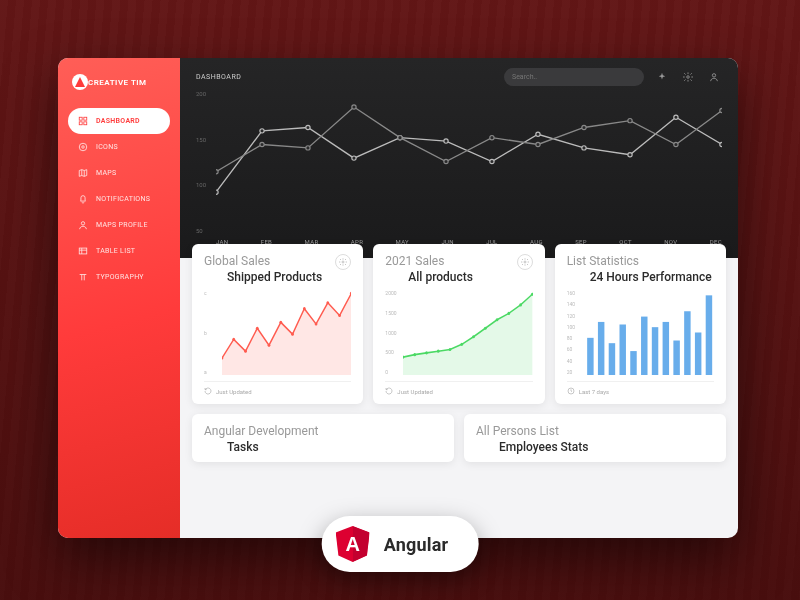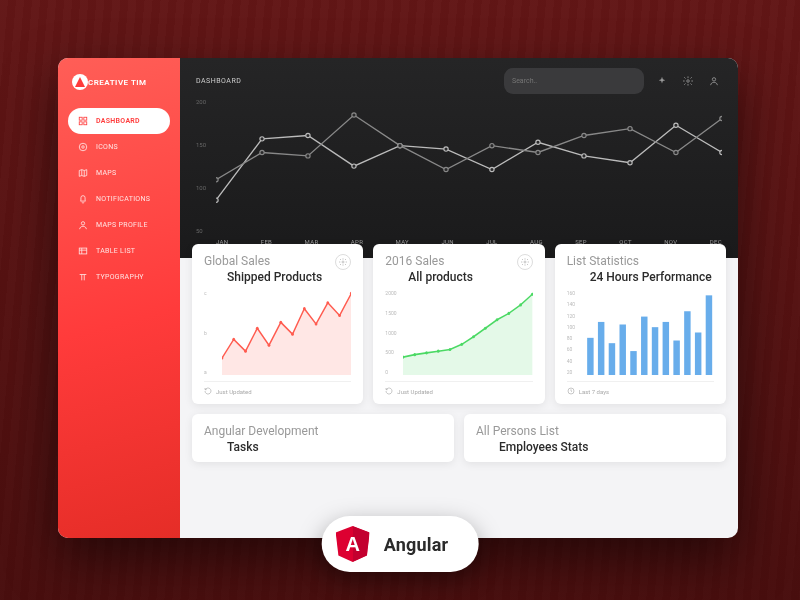--- a/index.html
+++ b/index.html
@@ -11,21 +11,21 @@
 .brand-logo::after{content:"";position:absolute;inset:3px;background:#ff3b3b;clip-path:polygon(50% 0,100% 100%,0 100%);}
 .nav-item { display:flex; align-items:center; gap:8px; color:#fff; font-size:7px; letter-spacing:0.3px; padding:8px 10px; border-radius:14px; cursor:pointer; opacity:0.85; }
 .nav-item.active { background:#fff; color:#ff3b3b; opacity:1; font-weight:600; }
 .nav-icon { width:10px; height:10px; display:inline-flex; align-items:center; justify-content:center; }
 .nav-icon svg{width:10px;height:10px;}
 .main { flex:1; display:flex; flex-direction:column; overflow:hidden; }
 .hero { height:200px; background:linear-gradient(180deg,#252526 0%,#1a1a1b 100%); padding:10px 16px 6px; display:flex; flex-direction:column; }
 .topbar { display:flex; align-items:center; gap:10px; }
 .crumb { color:#ccc; font-size:7px; letter-spacing:0.5px; }
 .tb-spacer{flex:1;}
-.search { width:140px; height:26px; background:#3a3a3c; border-radius:9px; display:flex; align-items:center; padding:0 8px; gap:6px; }
+.search { width:140px; height:18px; background:#3a3a3c; border-radius:9px; display:flex; align-items:center; padding:0 8px; gap:6px; }
 .search input{flex:1;background:transparent;border:0;outline:0;color:#ccc;font-size:7px;}
 .search-icon{color:#aaa;}
 .tb-icon{width:16px;height:16px;border-radius:50%;display:flex;align-items:center;justify-content:center;color:#999;cursor:pointer;}
 .tb-icon svg{width:10px;height:10px;}
 .big-chart{flex:1;position:relative;margin-top:4px;}
 .y-ticks{position:absolute;left:0;top:0;bottom:18px;width:20px;display:flex;flex-direction:column;justify-content:space-between;}
 .y-ticks span{color:#666;font-size:6px;}
 .x-ticks{position:absolute;left:20px;right:0;bottom:0;height:14px;display:flex;justify-content:space-between;}
 .x-ticks span{color:#999;font-size:6px;letter-spacing:0.3px;}
 .chart-svg{position:absolute;left:20px;right:0;top:0;bottom:18px;}
@@ -249,21 +249,21 @@
             <span><svg width="8" height="8" viewBox="0 0 24 24" fill="none" stroke="currentColor" stroke-width="2">
                 <path d="M3 12a9 9 0 1 0 3-6.7L3 8"></path>
                 <path d="M3 3v5h5"></path>
               </svg></span>
             <span>Just Updated</span>
           </div>
         </div>
         <div class="card">
           <div class="card-top">
             <div>
-              <div class="card-sub">2016 Sales</div>
+              <div class="card-sub">2021 Sales</div>
               <div class="card-title">All products</div>
             </div>
             <span class="gear-btn">
               <svg viewBox="0 0 24 24" fill="none" stroke="currentColor" stroke-width="2">
                 <circle cx="12" cy="12" r="3"></circle>
                 <path d="M12 1v4m0 14v4M4 12H0m24 0h-4M6 6 3 3m18 18-3-3M6 18l-3 3M21 3l-3 3"></path>
               </svg>
             </span>
           </div>
           <div class="mini-chart">

